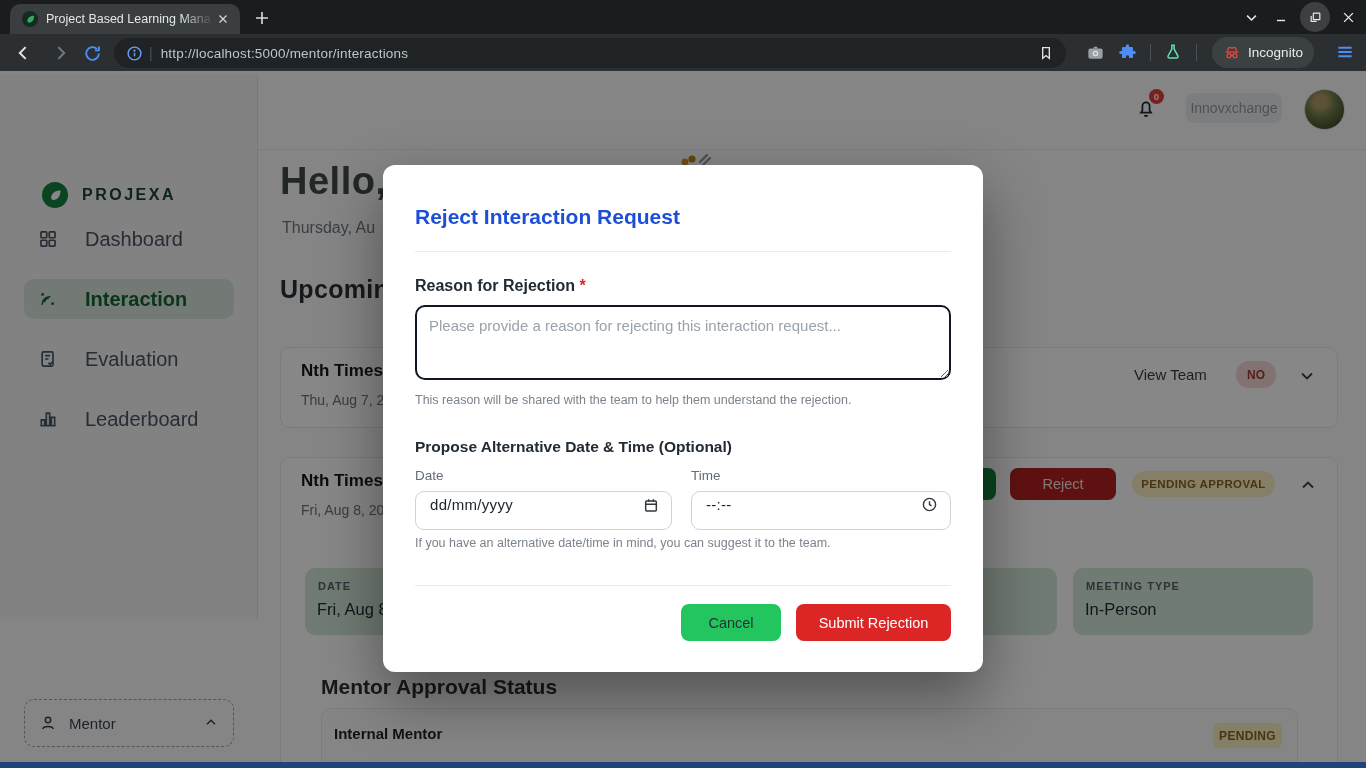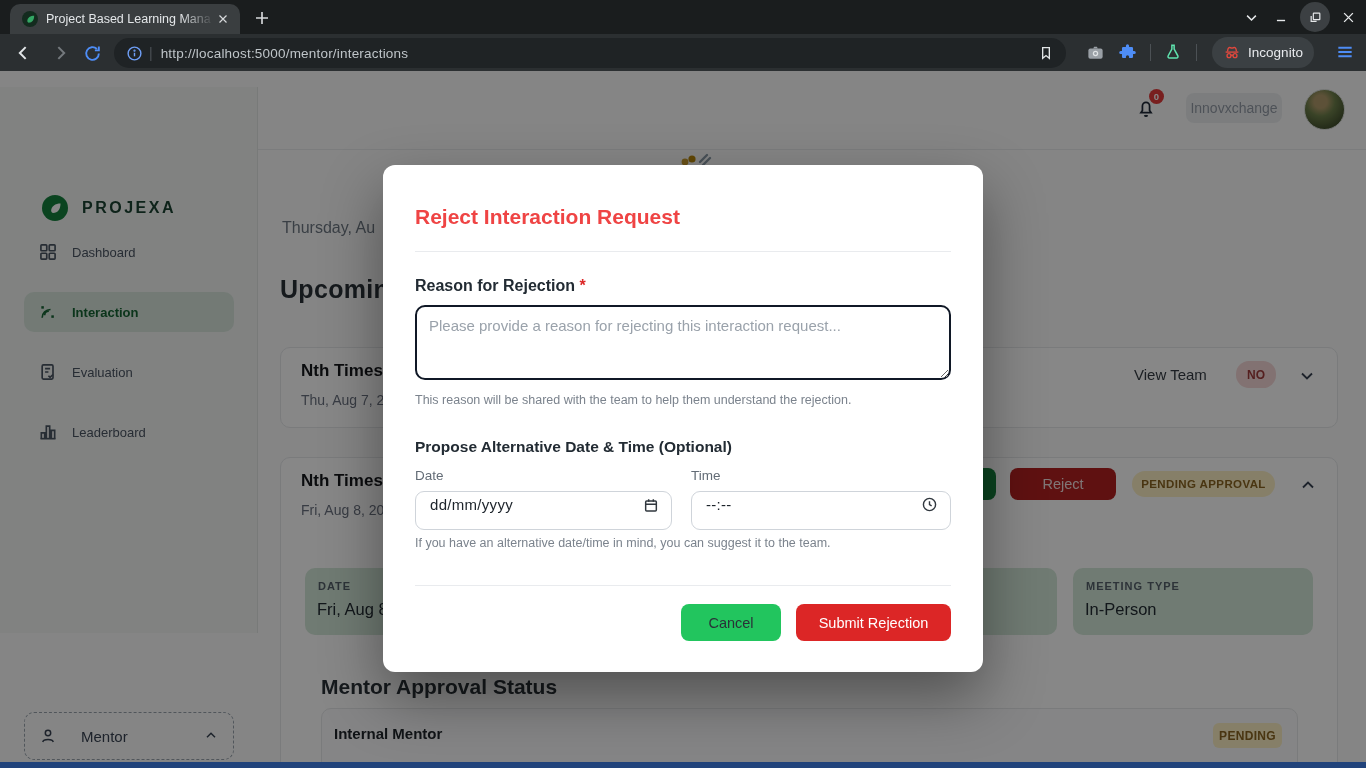--- a/index.html
+++ b/index.html
@@ -28,31 +28,31 @@
   .addr .sep { color:#4c5155; margin:0 8px 0 6px; font-size:14px; }
   .url { color:#bfc5c9; font-size:13.5px; letter-spacing:0.2px; white-space:nowrap; }
   .tb-right-ic { position:absolute; top:41px; width:22px; height:22px; }
   .vsep { position:absolute; top:44px; width:1px; height:17px; background:#4c5155; }
   .incog { position:absolute; left:1212px; top:37px; height:31px; width:102px; background:#3b4043; border-radius:16px;
            display:flex; align-items:center; justify-content:center; gap:7px; }
   .incog span { color:#e8eaed; font-size:13.5px; }
 
   
   .page { position:absolute; left:0; top:71px; width:1366px; height:697px; background:#fbfcfc; }
-  .sidebar { position:absolute; left:0; top:16px; width:258px; height:546px; background:#f3f5f4; border-right:1px solid #e3e6e5; }
+  .sidebar { position:absolute; left:0; top:3px; width:258px; height:546px; background:#f3f5f4; border-right:1px solid #e3e6e5; }
   .brand { position:absolute; left:42px; top:108px; display:flex; align-items:center; gap:14px; }
   .brand-circle { width:26px; height:26px; border-radius:50%; background:#15803d; display:flex; align-items:center; justify-content:center; }
   .brand-name { color:#1b4332; font-weight:bold; font-size:16px; letter-spacing:2.5px; }
   .nav-item { position:absolute; left:24px; width:210px; height:40px; border-radius:10px; display:flex; align-items:center;
-              gap:14px; padding-left:14px; color:#4b5563; font-size:13px; }
+              gap:27px; padding-left:14px; color:#4b5563; font-size:20px; }
   .nav-item.active { background:#d9e7dd; color:#166534; font-weight:bold; }
   .nav-item svg { flex:0 0 20px; }
   .role-box { position:absolute; left:24px; top:625px; width:210px; height:48px; border:1px dashed #9aa3ad; border-radius:10px;
               display:flex; align-items:center; gap:12px; padding:0 14px; color:#374151; font-size:15px; }
-  .role-box .grow { flex:1;margin-left:12px; }
+  .role-box .grow { flex:1; }
 
   .main-header { position:absolute; left:258px; top:0; width:1108px; height:79px; border-bottom:1px solid #e8eaec; }
   .bell { position:absolute; left:1134px; top:25px; width:24px; height:24px; color:#1f2937; }
   .badge0 { position:absolute; left:1149px; top:18px; min-width:15px; height:15px; border-radius:8px; background:#e23b3b;
             color:#fff; font-size:9.5px; display:flex; align-items:center; justify-content:center; padding:0 3px; font-weight:bold; }
   .orgpill { position:absolute; left:1186px; top:22px; width:96px; height:30px; background:#ebedef; border-radius:8px;
              display:flex; align-items:center; justify-content:center; color:#939ba6; font-size:14px; }
   .avatar { position:absolute; left:1304px; top:18px; width:41px; height:41px; border-radius:50%;
             background: radial-gradient(circle at 40% 30%, #b09a6a 0 18%, #6d7f4a 40%, #44522f 75%, #35402a);
             border:1px solid #d9dcd9; }
@@ -82,21 +82,21 @@
   .internal-title { position:absolute; left:12px; top:16px; font-size:15px; font-weight:bold; color:#20262c; }
   .pending-badge { position:absolute; left:891px; top:14px; width:69px; height:25px; background:#fdf0c4; border-radius:6px;
                    color:#8a6420; font-size:12px; font-weight:bold; display:flex; align-items:center; justify-content:center; letter-spacing:0.3px; }
   .bottom-bar { position:absolute; left:0; bottom:0; width:1366px; height:6px; background:#3f7fe8; }
 
   .overlay { position:absolute; left:0; top:71px; width:1366px; height:697px; background:rgba(0,0,0,0.47); }
 
   
   .modal { position:absolute; left:383px; top:165px; width:600px; height:507px; background:#fff; border-radius:12px;
            box-shadow:0 25px 60px rgba(0,0,0,0.4); }
-  .modal-title { position:absolute; left:32px; top:40px; font-size:21px; font-weight:bold; color:#ef4444; }
+  .modal-title { position:absolute; left:32px; top:40px; font-size:21px; font-weight:bold; color:#1d4ed8; }
   .m-div1 { position:absolute; left:32px; top:86px; width:536px; height:1px; background:#e9ebee; }
   .reason-label { position:absolute; left:32px; top:112px; font-size:16px; font-weight:bold; color:#222b33; }
   .req { color:#dc2626; }
   .reason-ta { position:absolute; left:32px; top:140px; width:536px; height:75px; border:2px solid #101826; border-radius:10px;
                padding:10px 12px; font-family:"Liberation Sans",sans-serif; font-size:15px; color:#1d242b; resize:vertical; outline:none; background:#fff; }
   .reason-ta::placeholder { color:#9aa2ab; }
   .help { position:absolute; left:32px; font-size:12.5px; color:#7b838d; }
   .propose-heading { position:absolute; left:32px; top:273px; font-size:15.5px; font-weight:bold; color:#222b33; }
   .field-label { position:absolute; top:303px; font-size:13.5px; color:#636c76; }
   .field { position:absolute; top:326px; height:39px; border:1px solid #cfd4da; border-radius:9px; background:#fff;
@@ -288,20 +288,21 @@
     <div class="bell icon-btn">
       <svg width="22" height="22" viewBox="0 0 24 24" fill="none" stroke="currentColor" stroke-width="1.9">
           <path d="M6.5 17h11l-1.6-2.4V9.8a3.9 3.9 0 1 0-7.8 0v4.8L6.5 17z"></path>
           <path d="M10.5 19.8a1.6 1.6 0 0 0 3 0"></path>
         </svg>
     </div>
     <div class="badge0">0</div>
     <div class="orgpill">Innovxchange</div>
     <div class="avatar"></div>
 
+    <div class="greeting">Hello,</div>
     <div class="wave">
       <svg width="34" height="20" viewBox="0 0 34 20">
           <circle cx="7" cy="10" r="3.4" fill="#c79a2e"></circle>
           <circle cx="14" cy="7" r="3.6" fill="#b8860b"></circle>
           <path d="M22 10L29 3M25 13l7-7" stroke="#8a9aa6" stroke-width="2.4" fill="none" stroke-linecap="round"></path>
         </svg>
     </div>
     <div class="date-line">Thursday, Au</div>
     <div class="section-title">Upcoming</div>
 

